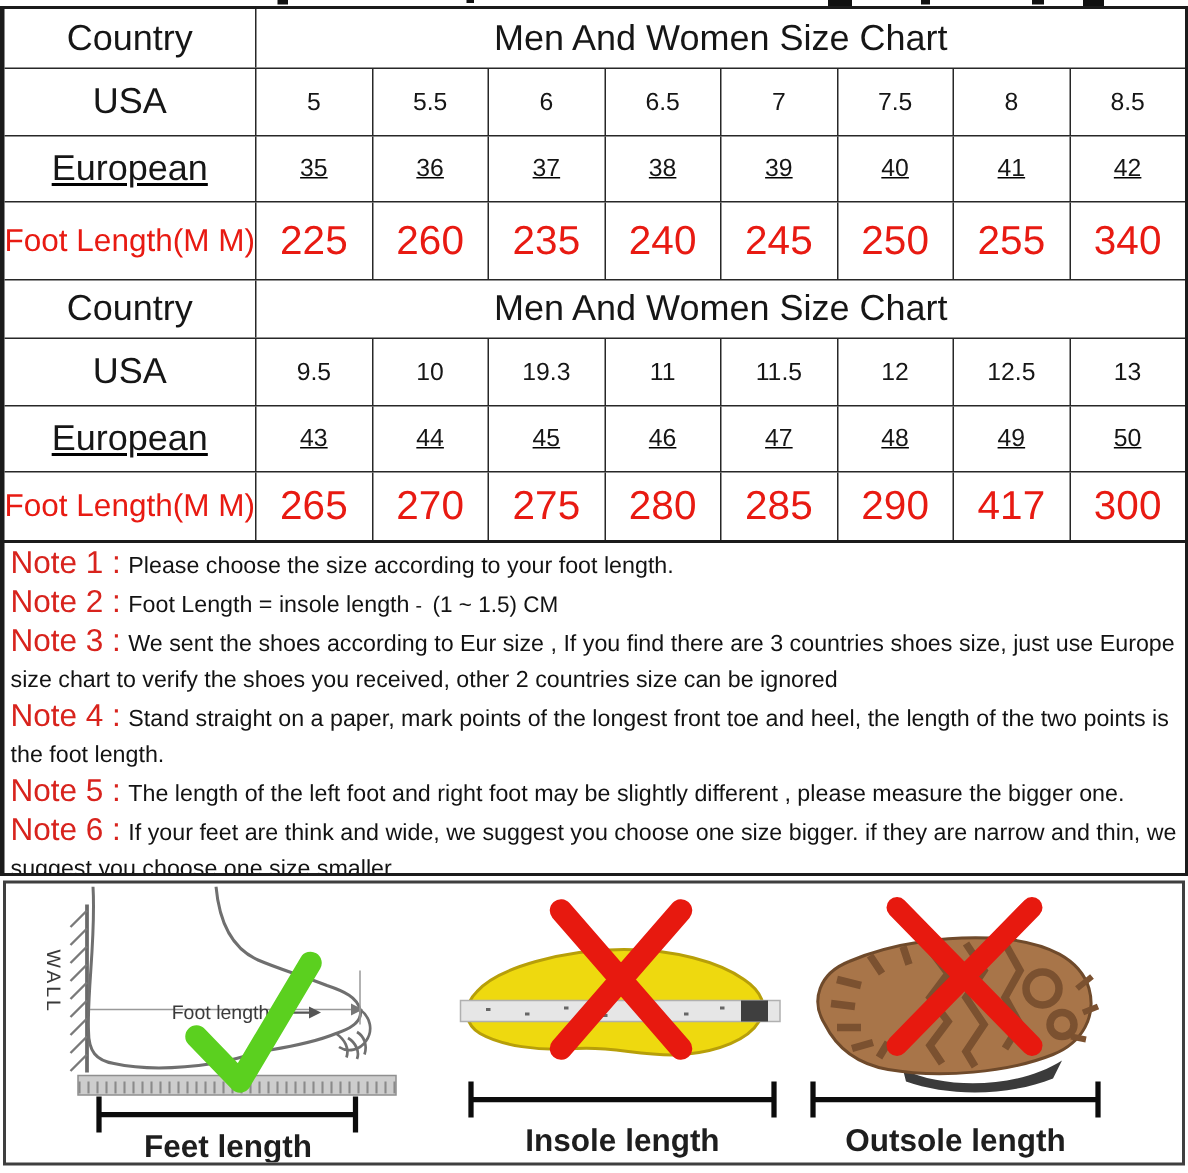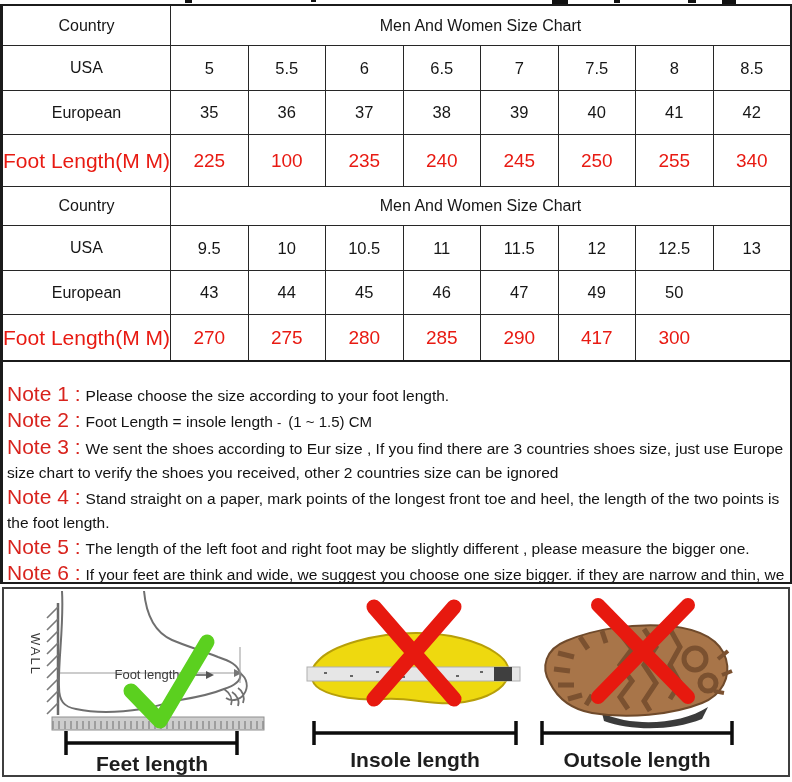--- a/index.html
+++ b/index.html
@@ -9,34 +9,34 @@
   
   .top-strip { position:relative; height:4px; }
   .frag { position:absolute; top:0; background:#111; }
 
   
   .tables-wrap { border:2px solid #1b1b1b; border-left-width:3px; }
   .trow { display:grid; grid-template-columns:167px repeat(8,1fr); border-top:1.5px solid #272727; }
   .size-table:first-child .trow-header:first-child { border-top:none; }
   .trow-header { grid-template-columns:167px 1fr; height:39px; }
   .trow-usa  { height:45px; }
-  .trow-euro { height:44px; }
+  .trow-euro { height:44px;text-decoration:underline; }
   .trow-foot { height:46px; }
   .trow-foot.tall { height:52px; }
   .cell { display:flex; align-items:center; justify-content:center; border-left:1.5px solid #272727; color:#161616; overflow:hidden; }
   .cell:first-child { border-left:none; }
-  .label-cell { font-size:16px; }
-  .title-cell { font-size:16px; }
+  .label-cell { font-size:24px; }
+  .title-cell { font-size:24px; }
   .trow-usa .value-cell, .trow-euro .value-cell { font-size:16.5px; }
   .trow-foot .label-cell { font-size:21px; }
-  .trow-foot .value-cell { font-size:19px; }
+  .trow-foot .value-cell { font-size:27px; }
   .red { color:#e81a12 !important; }
 
   
-  .notes { height:222px; overflow:hidden; border-left:3px solid #1b1b1b; border-right:2px solid #1b1b1b; border-bottom:2px solid #1b1b1b; padding:20px 5px 0 4px; }
+  .notes { height:222px; overflow:hidden; border-left:3px solid #1b1b1b; border-right:2px solid #1b1b1b; border-bottom:2px solid #1b1b1b; padding:2px 5px 0 4px; }
   .note { line-height:24px; font-size:15.5px; color:#131313; }
   .note-label { color:#d8231d; font-size:21px; margin-right:5px; }
   .note-dash { font-size:13px; margin:0 7px 0 4px; }
   .note-big { font-size:15px; }
 
   
   .illus { margin:3px 2px 0 2px; height:190px; border:2px solid #3f3f3f; display:flex; align-items:flex-start; overflow:hidden; }
   .fig { display:block; margin-top:2px; }
   svg text.caption { font-size:21px; font-weight:bold; fill:#1e1e1e; }
   svg text.small-label { font-size:13px; fill:#3a3a3a; }
@@ -79,57 +79,59 @@
           <div class="cell value-cell">37</div>
           <div class="cell value-cell">38</div>
           <div class="cell value-cell">39</div>
           <div class="cell value-cell">40</div>
           <div class="cell value-cell">41</div>
           <div class="cell value-cell">42</div>
         </div>
         <div class="trow trow-foot tall">
           <div class="cell label-cell red">Foot Length(M M)</div>
           <div class="cell value-cell red">225</div>
-          <div class="cell value-cell red">100</div>
+          <div class="cell value-cell red">260</div>
           <div class="cell value-cell red">235</div>
           <div class="cell value-cell red">240</div>
           <div class="cell value-cell red">245</div>
           <div class="cell value-cell red">250</div>
           <div class="cell value-cell red">255</div>
           <div class="cell value-cell red">340</div>
         </div>
       </div>
       <div class="size-table">
         <div class="trow trow-header">
           <div class="cell label-cell">Country</div>
           <div class="cell title-cell">Men And Women Size Chart</div>
         </div>
         <div class="trow trow-usa">
           <div class="cell label-cell">USA</div>
           <div class="cell value-cell">9.5</div>
           <div class="cell value-cell">10</div>
-          <div class="cell value-cell">10.5</div>
+          <div class="cell value-cell">19.3</div>
           <div class="cell value-cell">11</div>
           <div class="cell value-cell">11.5</div>
           <div class="cell value-cell">12</div>
           <div class="cell value-cell">12.5</div>
           <div class="cell value-cell">13</div>
         </div>
         <div class="trow trow-euro">
           <div class="cell label-cell">European</div>
           <div class="cell value-cell">43</div>
           <div class="cell value-cell">44</div>
           <div class="cell value-cell">45</div>
           <div class="cell value-cell">46</div>
           <div class="cell value-cell">47</div>
+          <div class="cell value-cell">48</div>
           <div class="cell value-cell">49</div>
           <div class="cell value-cell">50</div>
         </div>
         <div class="trow trow-foot">
           <div class="cell label-cell red">Foot Length(M M)</div>
+          <div class="cell value-cell red">265</div>
           <div class="cell value-cell red">270</div>
           <div class="cell value-cell red">275</div>
           <div class="cell value-cell red">280</div>
           <div class="cell value-cell red">285</div>
           <div class="cell value-cell red">290</div>
           <div class="cell value-cell red">417</div>
           <div class="cell value-cell red">300</div>
         </div>
       </div>
     </div>

